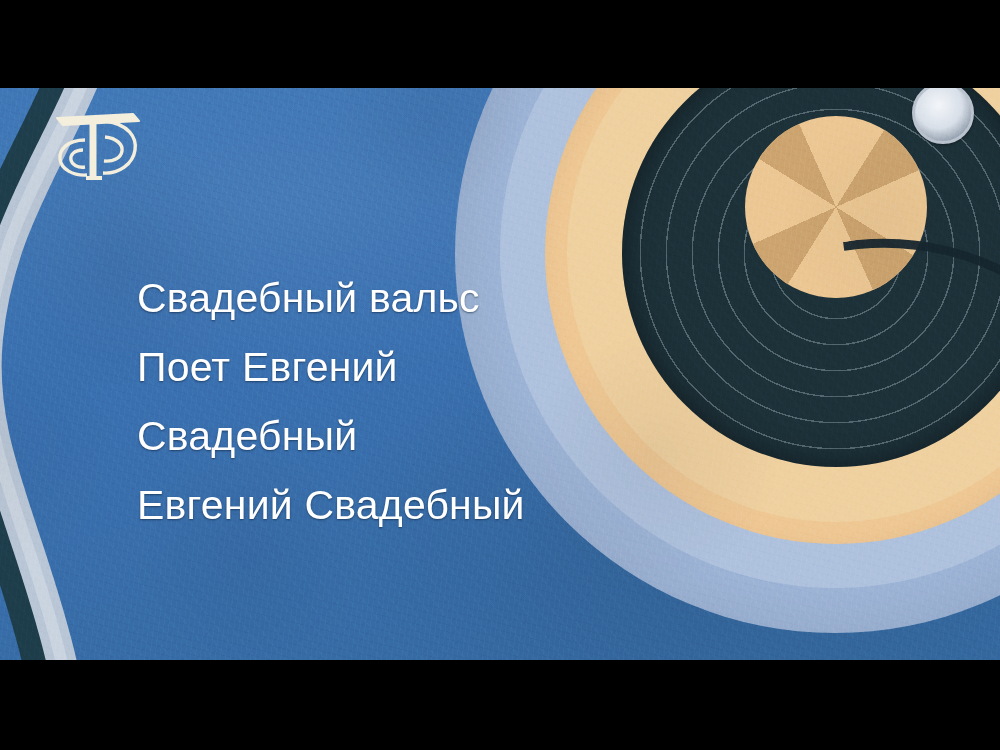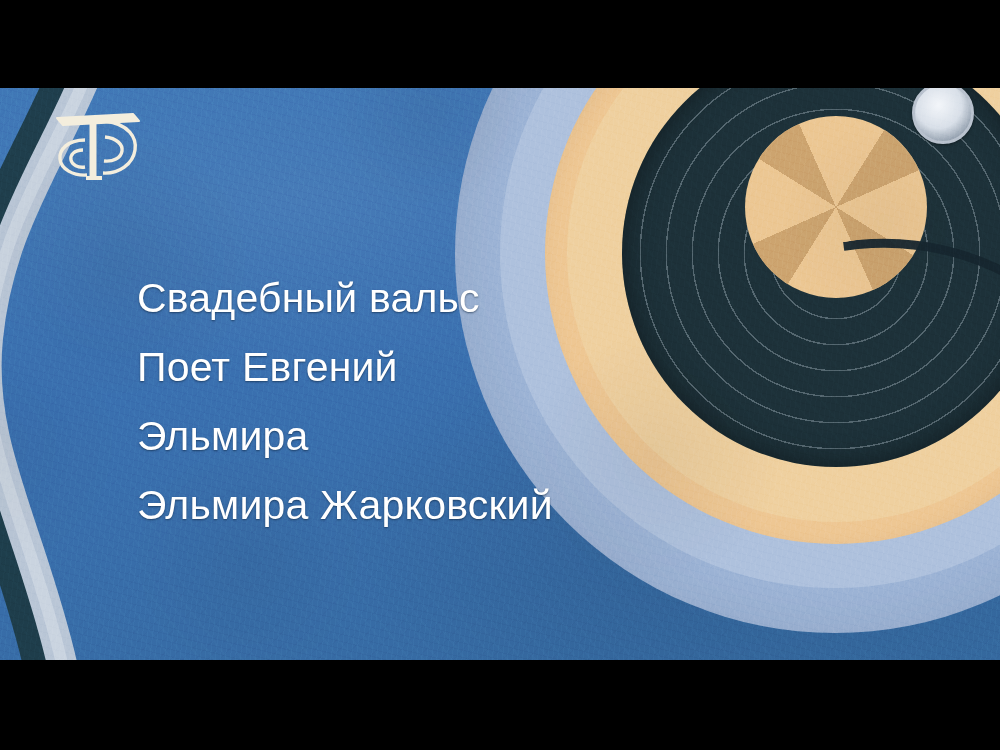--- a/index.html
+++ b/index.html
@@ -251,22 +251,22 @@
 
         <path d="M 58 33 C 70 34, 76 41, 75 47 C 74 54, 66 58, 57 57"></path>
 
         <path d="M 39 74 L 55 74" stroke-width="4"></path>
       </g>
     </svg>
 
     <div id="title-block">
       <div class="title-line">Свадебный вальс</div>
       <div class="title-line">Поет Евгений</div>
-      <div class="title-line">Эльмира</div>
-      <div class="title-line">Эльмира Жарковский</div>
+      <div class="title-line">Свадебный</div>
+      <div class="title-line">Евгений Свадебный</div>
     </div>
 
   </div>
 
   <div class="bar bar-top"></div>
   <div class="bar bar-bottom"></div>
 
 </div>
 
 </body></html>

